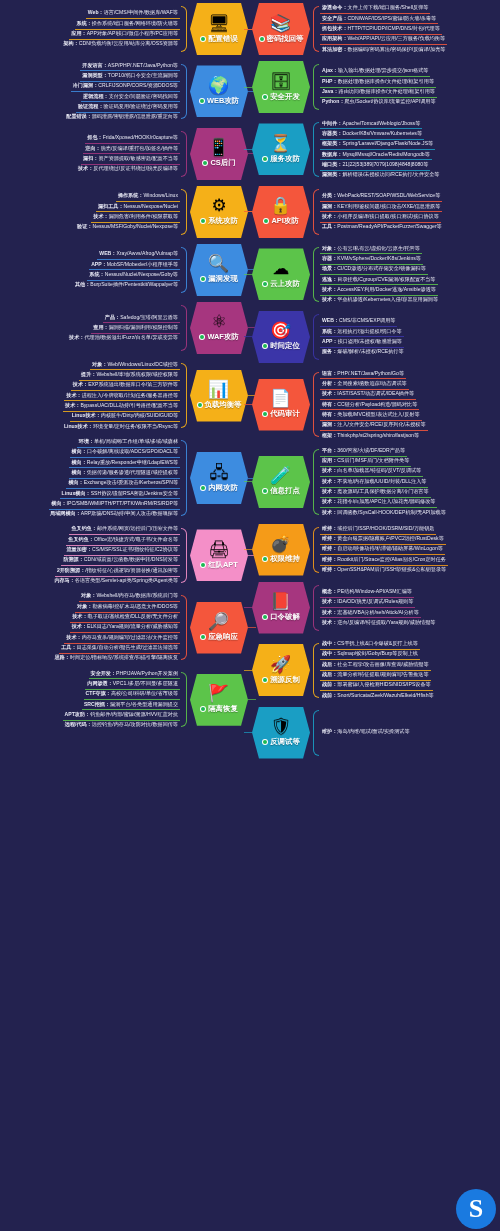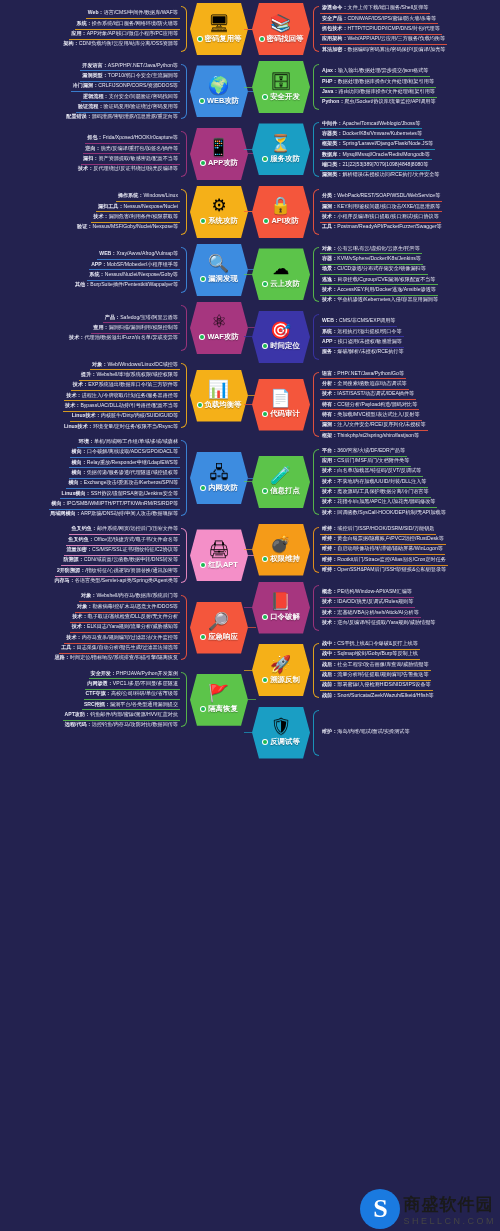--- a/index.html
+++ b/index.html
@@ -171,21 +171,21 @@
           <div class="item" style="border-bottom: 1px solid rgba(245, 176, 24, 0.85);"><span class="k">Web：</span><span>语言/CMS/中间件/数据库/WAF等</span></div>
           <div class="item" style="border-bottom: 1px solid rgba(245, 176, 24, 0.85);"><span class="k">系统：</span><span>操作系统/端口服务/网络环境/防火墙等</span></div>
           <div class="item" style="border-bottom: 1px solid rgba(245, 176, 24, 0.85);"><span class="k">应用：</span><span>APP对象/API接口/微信小程序/PC应用等</span></div>
           <div class="item"><span class="k">架构：</span><span>CDN/负载均衡/云应用/站库分离/OSS资源等</span></div>
         </div>
         <div class="bracket" style="border-color: rgba(245, 176, 24, 0.9);"></div>
         <div class="node" style="background: rgb(245, 176, 24);">
           <div class="glyph">🖥</div>
           <div class="label">
             <span class="dot"></span>
-            <span>密码复用等</span>
+            <span>配置错误</span>
           </div>
         </div>
       </div>
       <div class="branch left">
         <div class="stub" style="background: rgba(61, 140, 224, 0.7);"></div>
         <div class="items">
           <div class="item" style="border-bottom: 1px solid rgba(61, 140, 224, 0.85);"><span class="k">开发语言：</span><span>ASP/PHP/.NET/Java/Python等</span></div>
           <div class="item" style="border-bottom: 1px solid rgba(61, 140, 224, 0.85);"><span class="k">漏洞类型：</span><span>TOP10/弱口令安全/主流漏洞等</span></div>
           <div class="item" style="border-bottom: 1px solid rgba(61, 140, 224, 0.85);"><span class="k">冷门漏洞：</span><span>CRLF/JSONP/CORS/资源DDOS等</span></div>
           <div class="item" style="border-bottom: 1px solid rgba(61, 140, 224, 0.85);"><span class="k">逻辑流程：</span><span>支付安全/问题验证/密码找回等</span></div>
@@ -207,21 +207,21 @@
           <div class="item" style="border-bottom: 1px solid rgba(166, 54, 127, 0.85);"><span class="k">抓包：</span><span>Frida/Xposed/HOOK/r0capture等</span></div>
           <div class="item" style="border-bottom: 1px solid rgba(166, 54, 127, 0.85);"><span class="k">逆向：</span><span>脱壳/反编译/重打包/加签名/插件等</span></div>
           <div class="item" style="border-bottom: 1px solid rgba(166, 54, 127, 0.85);"><span class="k">漏扫：</span><span>资产资源提取/敏感密匙/配置不当等</span></div>
           <div class="item"><span class="k">技术：</span><span>反代理绕过/反证书绕过/脱壳反编译等</span></div>
         </div>
         <div class="bracket" style="border-color: rgba(166, 54, 127, 0.9);"></div>
         <div class="node" style="background: rgb(166, 54, 127);">
           <div class="glyph">📱</div>
           <div class="label">
             <span class="dot"></span>
-            <span>APP攻防</span>
+            <span>CS后门</span>
           </div>
         </div>
       </div>
       <div class="branch left">
         <div class="stub" style="background: rgba(245, 176, 24, 0.7);"></div>
         <div class="items">
           <div class="item" style="border-bottom: 1px solid rgba(245, 176, 24, 0.85);"><span class="k">操作系统：</span><span>Windows/Linux</span></div>
           <div class="item" style="border-bottom: 1px solid rgba(245, 176, 24, 0.85);"><span class="k">漏扫工具：</span><span>Nessus/Nexpose/Nuclei</span></div>
           <div class="item" style="border-bottom: 1px solid rgba(245, 176, 24, 0.85);"><span class="k">技术：</span><span>漏洞危害/利用条件/权限获取等</span></div>
           <div class="item"><span class="k">验证：</span><span>Nessus/MSF/Goby/Nuclei/Nexpose等</span></div>
@@ -581,18 +581,14 @@
         </div>
         <div class="bracket" style="border-color: rgba(26, 158, 196, 0.9);"></div>
         <div class="items">
           <div class="item"><span class="k">维护：</span><span>海岛/内维/笔试/面试/实操测试等</span></div>
         </div>
       </div>
     </div>
 
   <div id="watermark">
     <div class="wm-logo">S</div>
-    <div class="wm-text">
-      <div class="wm-cn">商盛软件园</div>
-      <div class="wm-en">SHELLCN.COM</div>
-    </div>
   </div>
 </div>
 
 </body></html>

